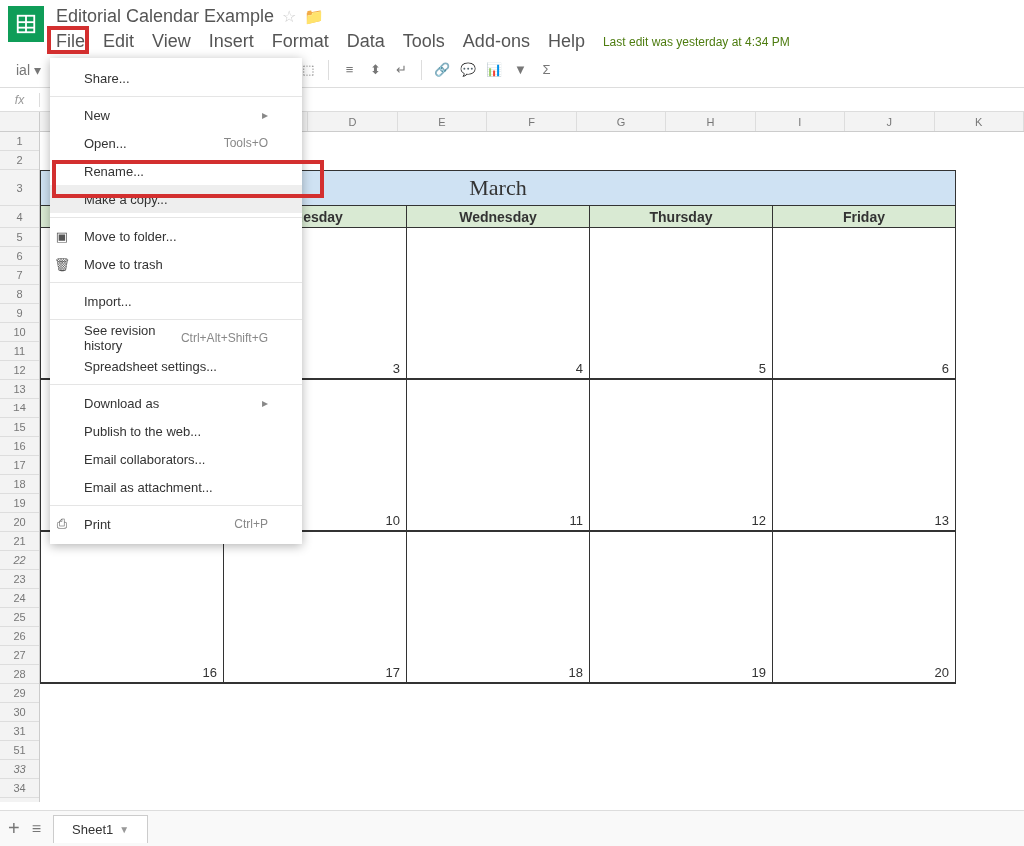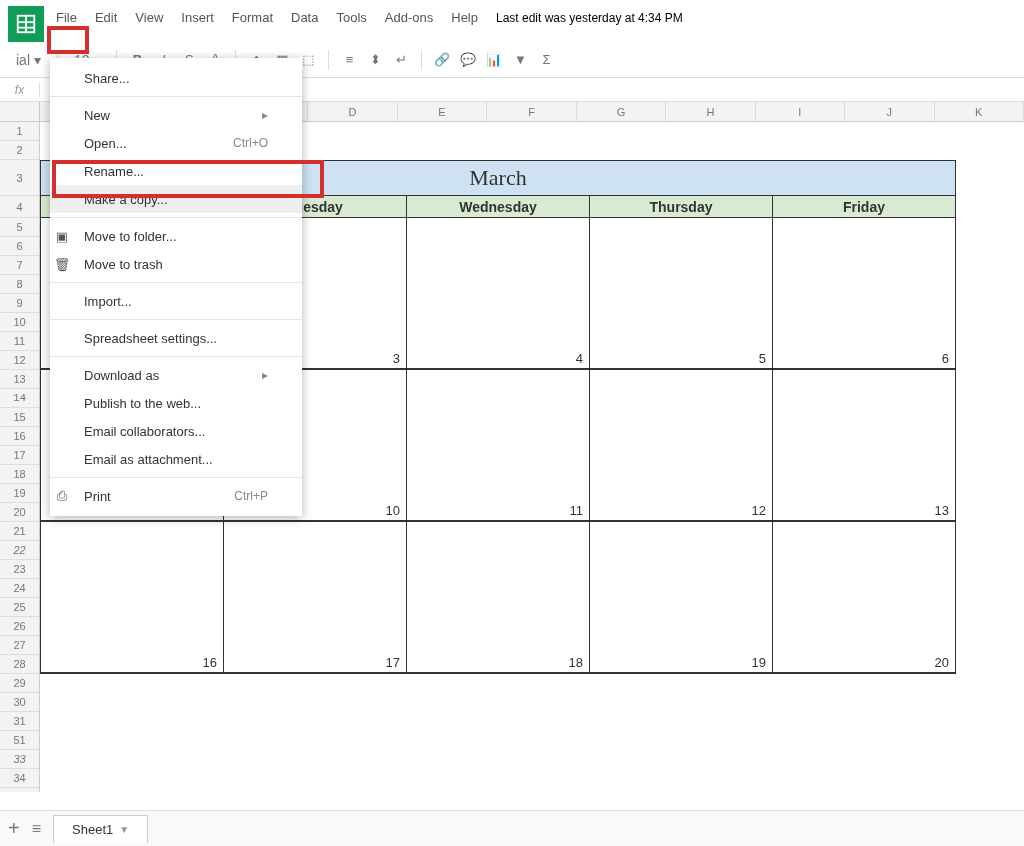--- a/index.html
+++ b/index.html
@@ -7,22 +7,22 @@
 
   
   .header { display: flex; align-items: flex-start; padding: 6px 8px 0 8px; }
   .logo { width: 36px; height: 36px; background: #0f9d58; display: flex; align-items: center; justify-content: center; margin-right: 12px; }
   .logo svg { width: 22px; height: 22px; }
   .doc-area { flex: 1; }
   .doc-title-row { display: flex; align-items: center; gap: 8px; }
   .doc-title { font-size: 18px; color: #555; }
   .star, .folder { color: #ccc; font-size: 16px; }
   .menubar { display: flex; gap: 18px; margin-top: 4px; align-items: center; color: #555; }
-  .menubar .menu-item { cursor: pointer; font-size: 13px; }
-  .menubar .last-edit { color: #000000; font-size: 12px; }
+  .menubar .menu-item { cursor: pointer; font-size: 18px; }
+  .menubar .last-edit { color: #4d7c0f; font-size: 12px; }
 
   
   .highlight-file { position: absolute; left: 47px; top: 26px; width: 42px; height: 28px; border: 4px solid #d32f2f; z-index: 50; pointer-events: none; }
   .highlight-copy { position: absolute; left: 52px; top: 160px; width: 272px; height: 38px; border: 4px solid #d32f2f; z-index: 50; pointer-events: none; }
 
   
   .toolbar { display: flex; align-items: center; padding: 4px 8px; border-bottom: 1px solid #ddd; gap: 2px; color: #777; height: 36px; position: relative; }
   .tool-sep { width: 1px; height: 20px; background: #ddd; margin: 0 6px; }
   .tool-btn { width: 24px; height: 24px; display: flex; align-items: center; justify-content: center; cursor: pointer; }
   .tool-text { padding: 0 8px; font-size: 14px; cursor: pointer; }
@@ -68,20 +68,25 @@
 <div class="header">
   <div class="logo">
     <svg viewBox="0 0 24 24">
         <rect x="3" y="3" width="18" height="18" fill="none" stroke="#fff" stroke-width="2"></rect>
         <line x1="3" y1="10" x2="21" y2="10" stroke="#fff" stroke-width="2"></line>
         <line x1="3" y1="16" x2="21" y2="16" stroke="#fff" stroke-width="2"></line>
         <line x1="12" y1="3" x2="12" y2="21" stroke="#fff" stroke-width="2"></line>
       </svg>
   </div>
   <div class="doc-area">
+    <div class="doc-title-row">
+      <span class="doc-title">Editorial Calendar Example</span>
+      <span class="star">☆</span>
+      <span class="folder">📁</span>
+    </div>
     <div class="menubar" id="menubar">
 
     <span class="menu-item">File</span>
         <span class="menu-item">Edit</span>
         <span class="menu-item">View</span>
         <span class="menu-item">Insert</span>
         <span class="menu-item">Format</span>
         <span class="menu-item">Data</span>
         <span class="menu-item">Tools</span>
         <span class="menu-item">Add-ons</span>
@@ -256,21 +261,21 @@
   <div class="dd-item">
       <span>Share...</span>
     </div>
   <div class="dd-hr"></div>
   <div class="dd-item">
       <span>New</span>
       <span class="dd-shortcut">▸</span>
     </div>
   <div class="dd-item">
       <span>Open...</span>
-      <span class="dd-shortcut">Ctrl+O</span>
+      <span class="dd-shortcut">Tools+O</span>
     </div>
   <div class="dd-item">
       <span>Rename...</span>
     </div>
   <div class="dd-item hover">
       <span>Make a copy...</span>
     </div>
   <div class="dd-hr"></div>
   <div class="dd-item">
       <span class="dd-icon">▣</span>
@@ -278,20 +283,24 @@
     </div>
   <div class="dd-item">
       <span class="dd-icon">🗑</span>
       <span>Move to trash</span>
     </div>
   <div class="dd-hr"></div>
   <div class="dd-item">
       <span>Import...</span>
     </div>
   <div class="dd-hr"></div>
+  <div class="dd-item">
+      <span>See revision history</span>
+      <span class="dd-shortcut">Ctrl+Alt+Shift+G</span>
+    </div>
   <div class="dd-item">
       <span>Spreadsheet settings...</span>
     </div>
   <div class="dd-hr"></div>
   <div class="dd-item">
       <span>Download as</span>
       <span class="dd-shortcut">▸</span>
     </div>
   <div class="dd-item">
       <span>Publish to the web...</span>

